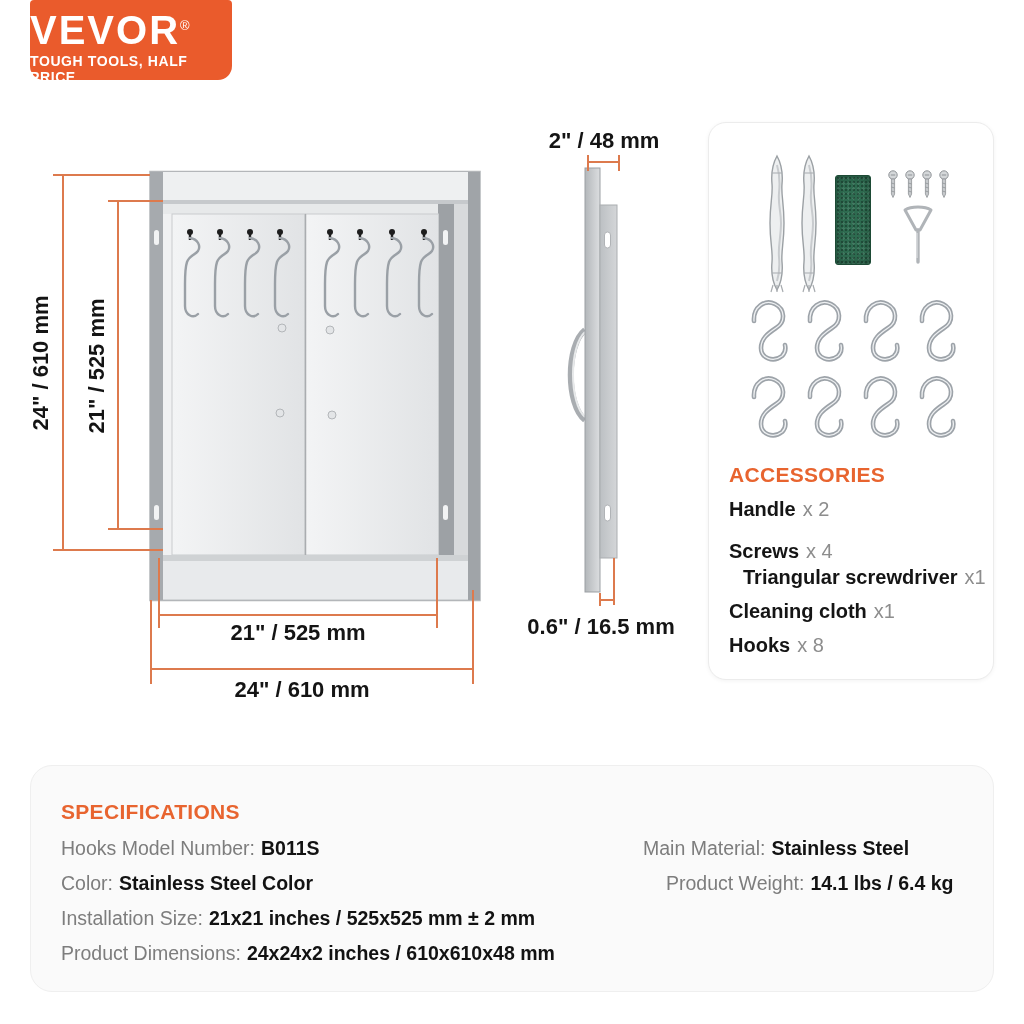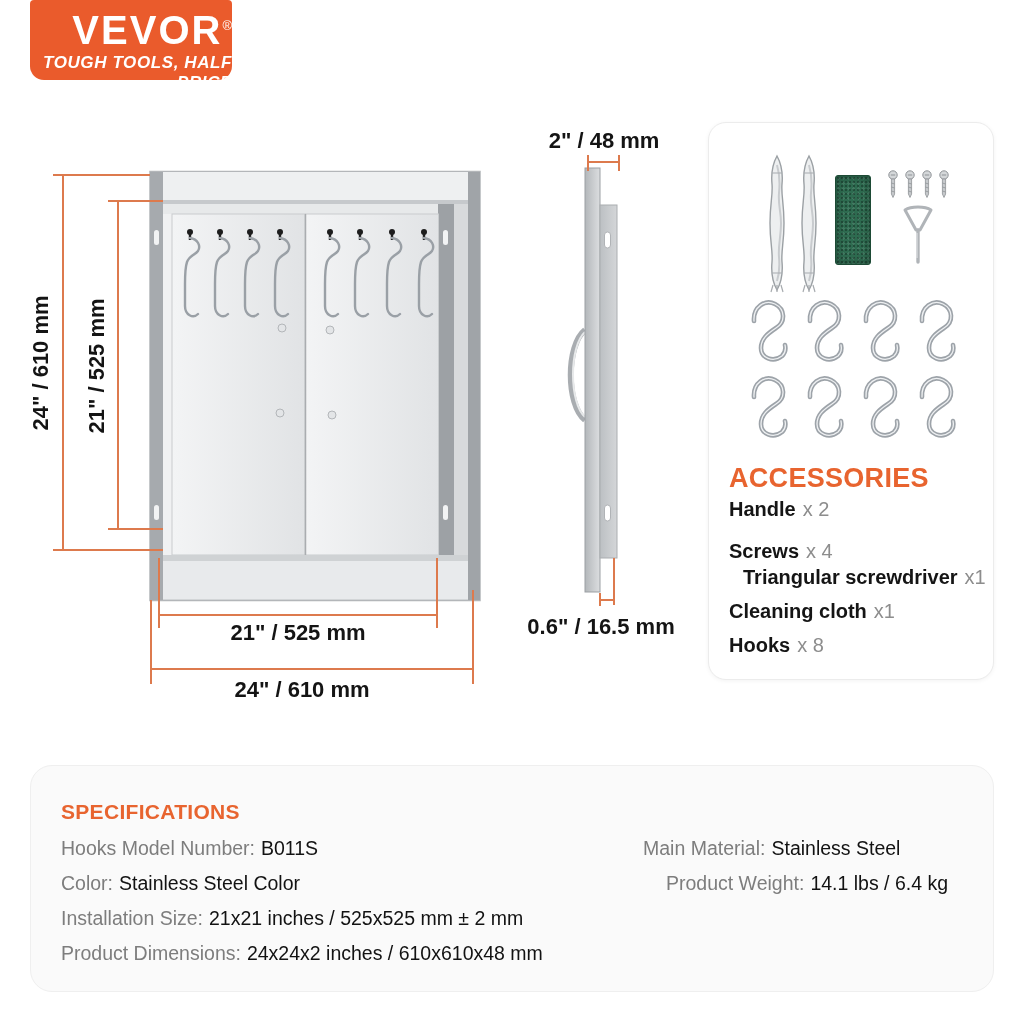--- a/index.html
+++ b/index.html
@@ -2,47 +2,47 @@
 <html><head>
 <meta charset="utf-8">
 <style>
   html,body{margin:0;padding:0;}
   body{
     width:1024px;height:1024px;position:relative;overflow:hidden;
     background:#ffffff;font-family:"Liberation Sans",sans-serif;
   }
   
   .logo{position:absolute;left:30px;top:0;width:202px;height:80px;
-    background:#EA5B2C;border-radius:4px 4px 14px 14px;color:#fff;text-align:right;}
+    background:#EA5B2C;border-radius:4px 4px 14px 14px;color:#fff;text-align:left;}
   .logo-name{font-size:40px;font-weight:800;letter-spacing:2px;line-height:44px;margin-top:4px;}
   .logo-name sup{font-size:13px;font-weight:400;vertical-align:super;letter-spacing:0;}
-  .logo-tagline{font-size:17px;font-weight:700;letter-spacing:.6px;margin-top:1px;font-style:italic;}
+  .logo-tagline{font-size:14px;font-weight:700;letter-spacing:.6px;margin-top:1px;}
   
   .dim{position:absolute;background:#DD7A4D;}
   .dlabel{position:absolute;font-size:22px;font-weight:700;color:#141414;white-space:nowrap;text-align:center;}
   .vlabel{height:28px;line-height:28px;transform:rotate(-90deg);}
   
   .acc-card{position:absolute;left:708px;top:122px;width:284px;height:556px;background:#fff;
     border:1px solid #ececec;border-radius:18px;box-shadow:0 1px 4px rgba(0,0,0,.05);}
   .acc-card svg,.acc-card .cloth{position:absolute;}
   .cloth{left:126px;top:52px;width:34px;height:88px;border-radius:3px;border:1px solid #1d4a35;
     background-color:#2E6B50;
     background-image:radial-gradient(rgba(0,0,0,.28) 1px,transparent 1.3px),
                      radial-gradient(rgba(255,255,255,.10) 1px,transparent 1.3px);
     background-size:4px 4px,5px 5px;box-shadow:inset 0 0 10px rgba(0,0,0,.35);}
-  .acc-title{position:absolute;left:20px;top:340px;font-size:27px;font-weight:700;color:#E8642F;letter-spacing:.3px;}
+  .acc-title{position:absolute;left:20px;top:340px;font-size:21px;font-weight:700;color:#E8642F;letter-spacing:.3px;}
   .acc-item{position:absolute;left:20px;font-size:20px;white-space:nowrap;}
   .acc-name{font-weight:700;color:#151515;}
   .acc-count{color:#8d8d8d;margin-left:7px;}
   .spec-card{position:absolute;left:30px;top:765px;width:962px;height:225px;background:#fafafa;
     border:1px solid #efefef;border-radius:22px;}
   .spec-title{position:absolute;left:30px;top:34px;font-size:21px;font-weight:700;color:#E8642F;letter-spacing:.3px;}
   .spec-row{position:absolute;font-size:19.5px;white-space:nowrap;}
   .spec-label{color:#7d7d7d;}
-  .spec-value{color:#121212;font-weight:400;margin-left:6px;}
+  .spec-value{color:#121212;font-weight:700;margin-left:6px;}
   svg{display:block;}
 </style>
 </head>
 <body>
 
 <div class="logo">
   <div class="logo-name">
     <span>VEVOR</span><sup>®</sup>
   </div>
   <div class="logo-tagline">TOUGH TOOLS, HALF PRICE</div>

